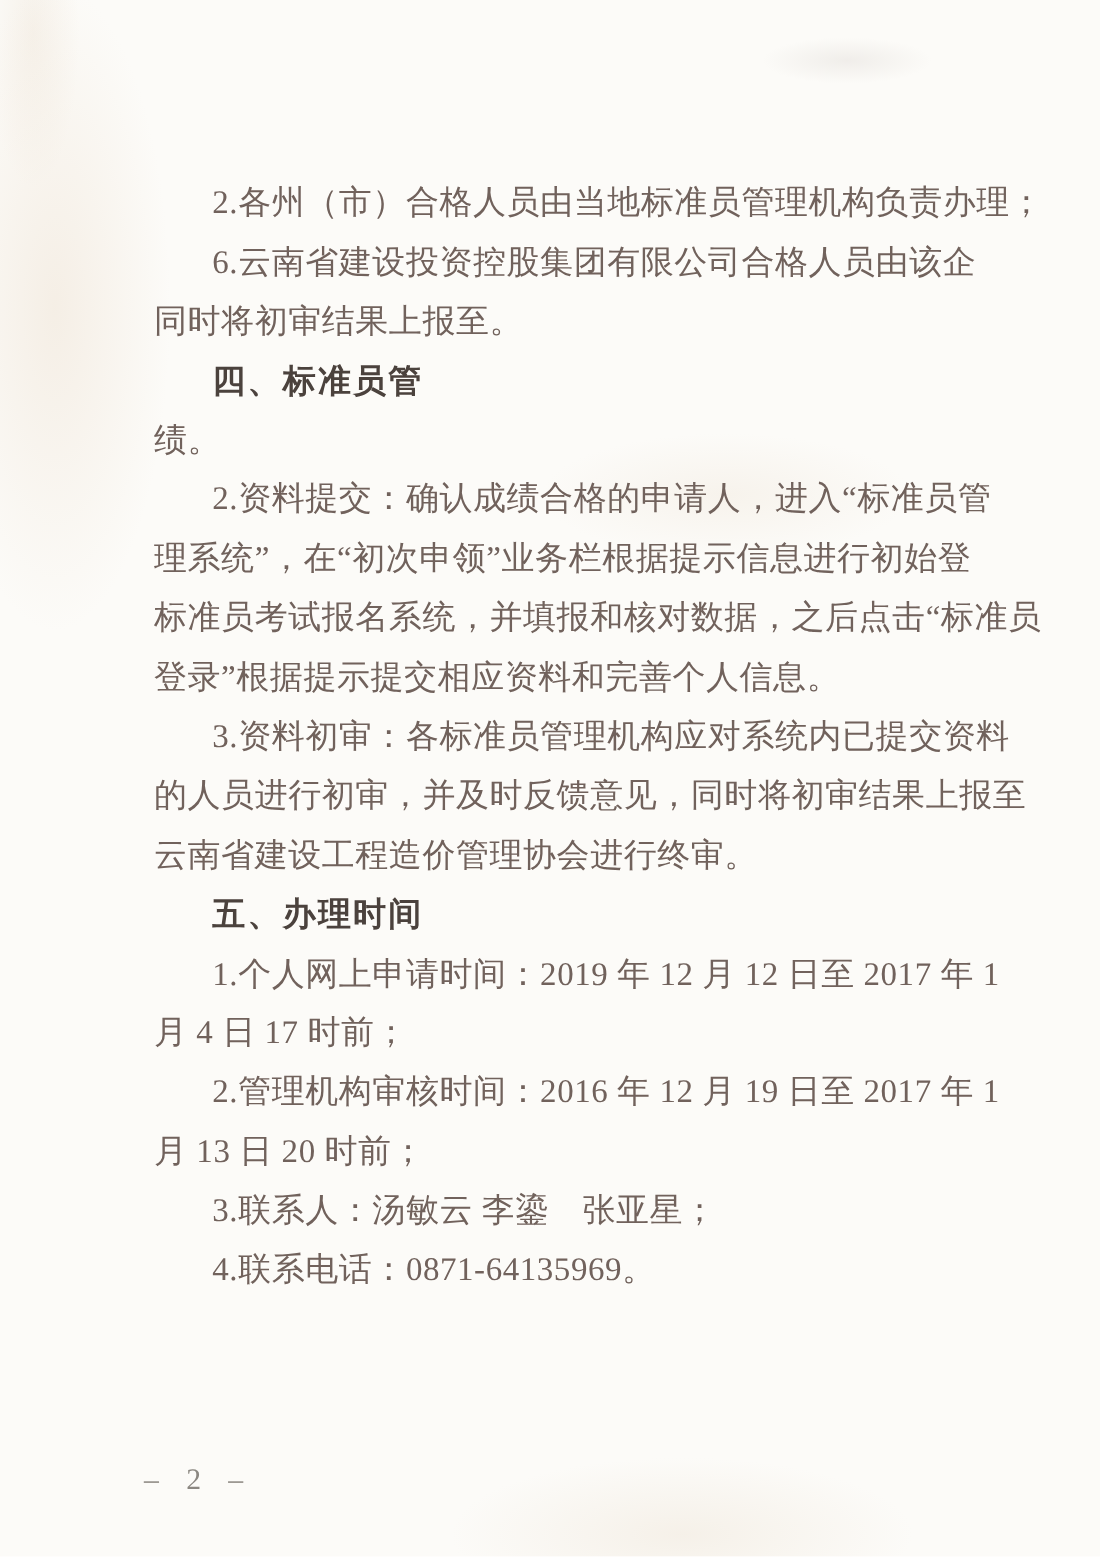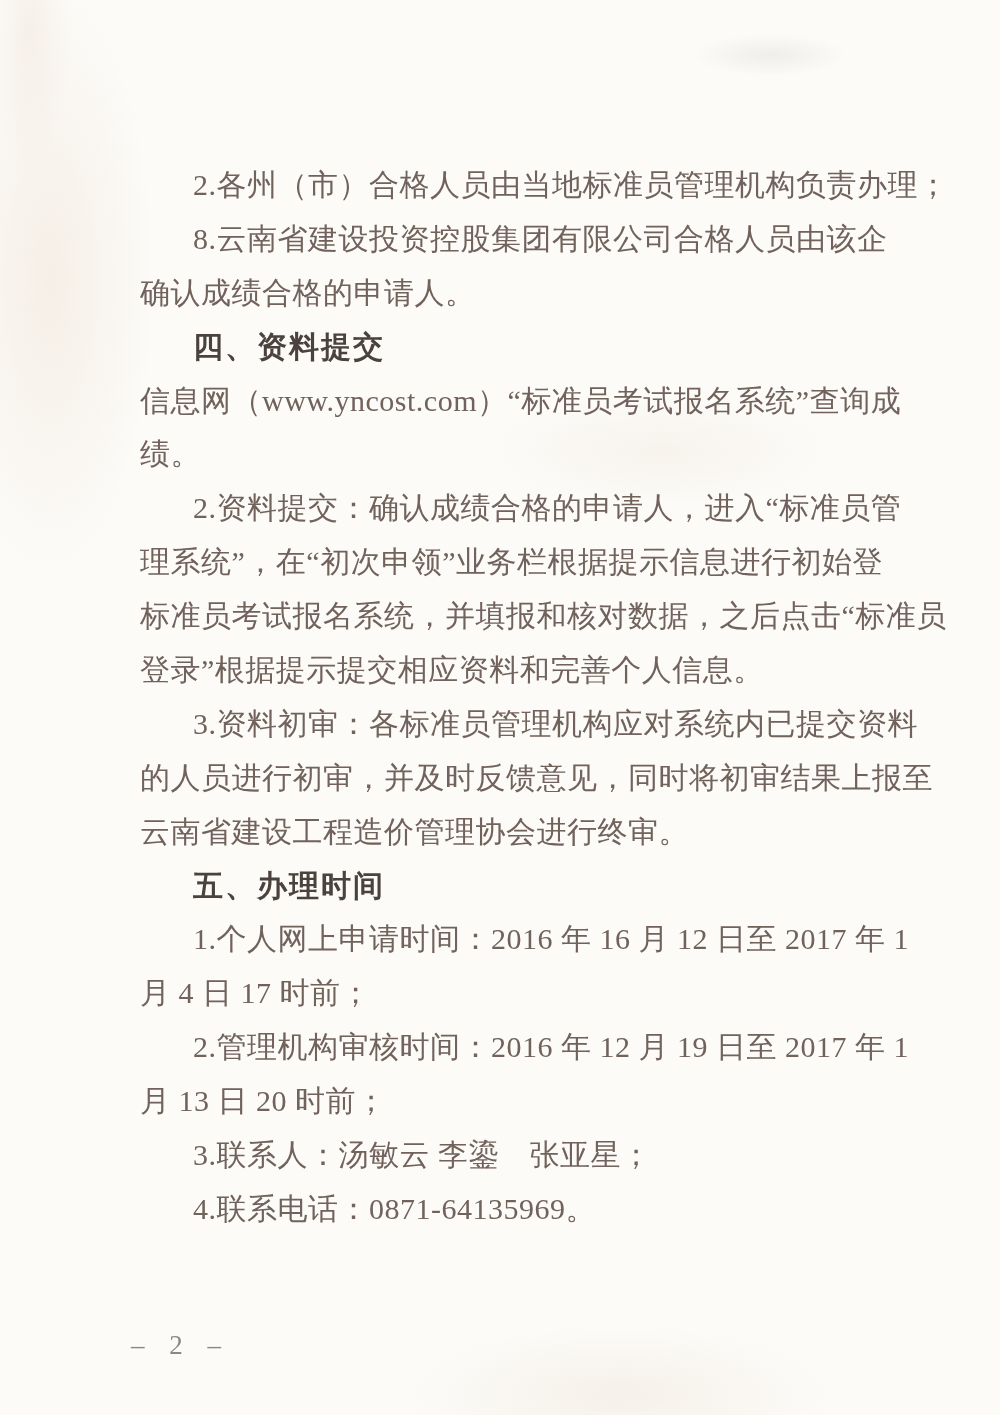--- a/index.html
+++ b/index.html
@@ -61,34 +61,33 @@
     white-space: pre;
   }
 </style>
 </head>
 <body>
 
 <div class="paper">
 
   <div class="textblock">
     <div class="line indent justify">2.各州（市）合格人员由当地标准员管理机构负责办理；</div>
-    <div class="line indent justify">8.云南省建设投资控股集团有限公司合格人员由该企</div>
-    <div class="line">确认成绩合格的申请人。</div>
-    <div class="line indent heading">四、资料提交</div>
-    <div class="line justify">信息网（www.yncost.com）“标准员考试报名系统”查询成</div>
+    <div class="line indent justify">6.云南省建设投资控股集团有限公司合格人员由该企</div>
+    <div class="line">同时将初审结果上报至。</div>
+    <div class="line indent heading">四、标准员管</div>
     <div class="line">绩。</div>
     <div class="line indent justify">2.资料提交：确认成绩合格的申请人，进入“标准员管</div>
     <div class="line justify">理系统”，在“初次申领”业务栏根据提示信息进行初始登</div>
     <div class="line justify">标准员考试报名系统，并填报和核对数据，之后点击“标准员</div>
     <div class="line">登录”根据提示提交相应资料和完善个人信息。</div>
     <div class="line indent justify">3.资料初审：各标准员管理机构应对系统内已提交资料</div>
     <div class="line justify">的人员进行初审，并及时反馈意见，同时将初审结果上报至</div>
     <div class="line">云南省建设工程造价管理协会进行终审。</div>
     <div class="line indent heading">五、办理时间</div>
-    <div class="line indent justify">1.个人网上申请时间：2016 年 16 月 12 日至 2017 年 1</div>
+    <div class="line indent justify">1.个人网上申请时间：2019 年 12 月 12 日至 2017 年 1</div>
     <div class="line">月 4 日 17 时前；</div>
     <div class="line indent justify">2.管理机构审核时间：2016 年 12 月 19 日至 2017 年 1</div>
     <div class="line">月 13 日 20 时前；</div>
     <div class="line indent">3.联系人：汤敏云 李鎏　张亚星；</div>
     <div class="line indent">4.联系电话：0871-64135969。</div>
   </div>
 
   <div class="pagenum">– 2 –</div>
 
 </div>

